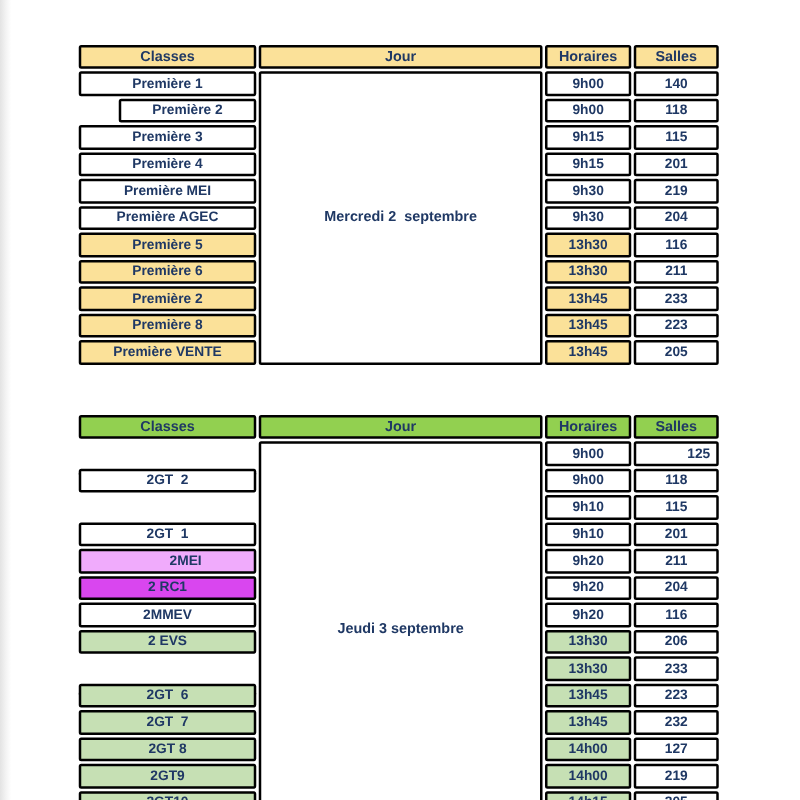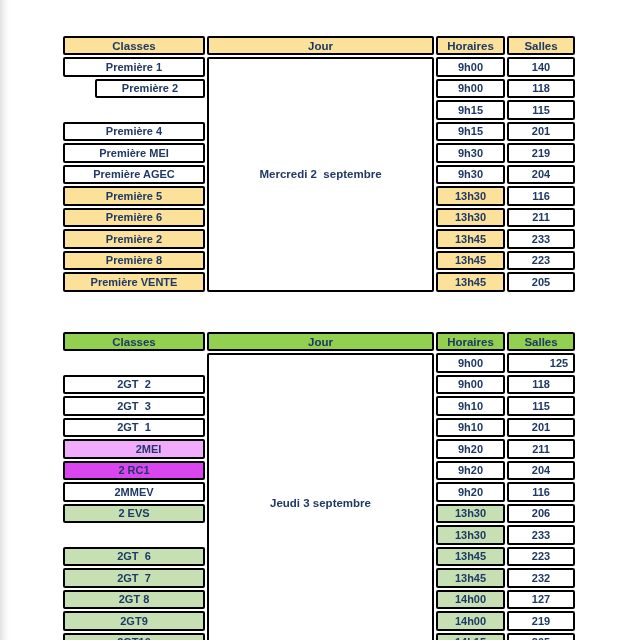--- a/index.html
+++ b/index.html
@@ -56,20 +56,21 @@
       <div class="cell hdr" style="grid-area: 1 / 2; background: rgb(251, 225, 153);">Jour</div>
       <div class="cell hdr" style="grid-area: 1 / 3; background: rgb(251, 225, 153);">Horaires</div>
       <div class="cell hdr" style="grid-area: 1 / 4; background: rgb(251, 225, 153);">Salles</div>
       <div class="cell jour" style="grid-area: 2 / 2 / span 11; background: rgb(255, 255, 255);">Mercredi 2  septembre</div>
       <div class="cell " style="grid-area: 2 / 1; background: rgb(255, 255, 255);">Première 1</div>
       <div class="cell " style="grid-area: 2 / 3; background: rgb(255, 255, 255);">9h00</div>
       <div class="cell " style="grid-area: 2 / 4; background: rgb(255, 255, 255);">140</div>
       <div class="cell " style="grid-area: 3 / 1; background: rgb(255, 255, 255); margin-left: 32px;">Première 2</div>
       <div class="cell " style="grid-area: 3 / 3; background: rgb(255, 255, 255);">9h00</div>
       <div class="cell " style="grid-area: 3 / 4; background: rgb(255, 255, 255);">118</div>
+      <div class="cell " style="grid-area: 4 / 1; background: rgb(255, 255, 255);">Première 3</div>
       <div class="cell " style="grid-area: 4 / 3; background: rgb(255, 255, 255);">9h15</div>
       <div class="cell " style="grid-area: 4 / 4; background: rgb(255, 255, 255);">115</div>
       <div class="cell " style="grid-area: 5 / 1; background: rgb(255, 255, 255);">Première 4</div>
       <div class="cell " style="grid-area: 5 / 3; background: rgb(255, 255, 255);">9h15</div>
       <div class="cell " style="grid-area: 5 / 4; background: rgb(255, 255, 255);">201</div>
       <div class="cell " style="grid-area: 6 / 1; background: rgb(255, 255, 255);">Première MEI</div>
       <div class="cell " style="grid-area: 6 / 3; background: rgb(255, 255, 255);">9h30</div>
       <div class="cell " style="grid-area: 6 / 4; background: rgb(255, 255, 255);">219</div>
       <div class="cell " style="grid-area: 7 / 1; background: rgb(255, 255, 255);">Première AGEC</div>
       <div class="cell " style="grid-area: 7 / 3; background: rgb(255, 255, 255);">9h30</div>
@@ -95,21 +96,20 @@
       <div class="cell hdr" style="grid-area: 1 / 2; background: rgb(146, 208, 80);">Jour</div>
       <div class="cell hdr" style="grid-area: 1 / 3; background: rgb(146, 208, 80);">Horaires</div>
       <div class="cell hdr" style="grid-area: 1 / 4; background: rgb(146, 208, 80);">Salles</div>
       <div class="cell jour" style="grid-area: 2 / 2 / span 14; background: rgb(255, 255, 255);">Jeudi 3 septembre</div>
       <div class="cell " style="grid-area: 2 / 1; background: rgb(255, 255, 255); margin-top: 24px;">2GT 1</div>
       <div class="cell " style="grid-area: 2 / 3; background: rgb(255, 255, 255);">9h00</div>
       <div class="cell " style="grid-area: 2 / 4; background: rgb(255, 255, 255); padding-left: 36px;">125</div>
       <div class="cell " style="grid-area: 3 / 1; background: rgb(255, 255, 255);">2GT  2</div>
       <div class="cell " style="grid-area: 3 / 3; background: rgb(255, 255, 255);">9h00</div>
       <div class="cell " style="grid-area: 3 / 4; background: rgb(255, 255, 255);">118</div>
-      <div class="cell " style="grid-area: 4 / 1; background: rgb(255, 255, 255);">2GT  3</div>
       <div class="cell " style="grid-area: 4 / 3; background: rgb(255, 255, 255);">9h10</div>
       <div class="cell " style="grid-area: 4 / 4; background: rgb(255, 255, 255);">115</div>
       <div class="cell " style="grid-area: 5 / 1; background: rgb(255, 255, 255);">2GT  1</div>
       <div class="cell " style="grid-area: 5 / 3; background: rgb(255, 255, 255);">9h10</div>
       <div class="cell " style="grid-area: 5 / 4; background: rgb(255, 255, 255);">201</div>
       <div class="cell " style="grid-area: 6 / 1; background: #f0abfc; padding-left: 29px;">2MEI</div>
       <div class="cell " style="grid-area: 6 / 3; background: rgb(255, 255, 255);">9h20</div>
       <div class="cell " style="grid-area: 6 / 4; background: rgb(255, 255, 255);">211</div>
       <div class="cell " style="grid-area: 7 / 1; background: #d946ef;">2 RC1</div>
       <div class="cell " style="grid-area: 7 / 3; background: rgb(255, 255, 255);">9h20</div>

